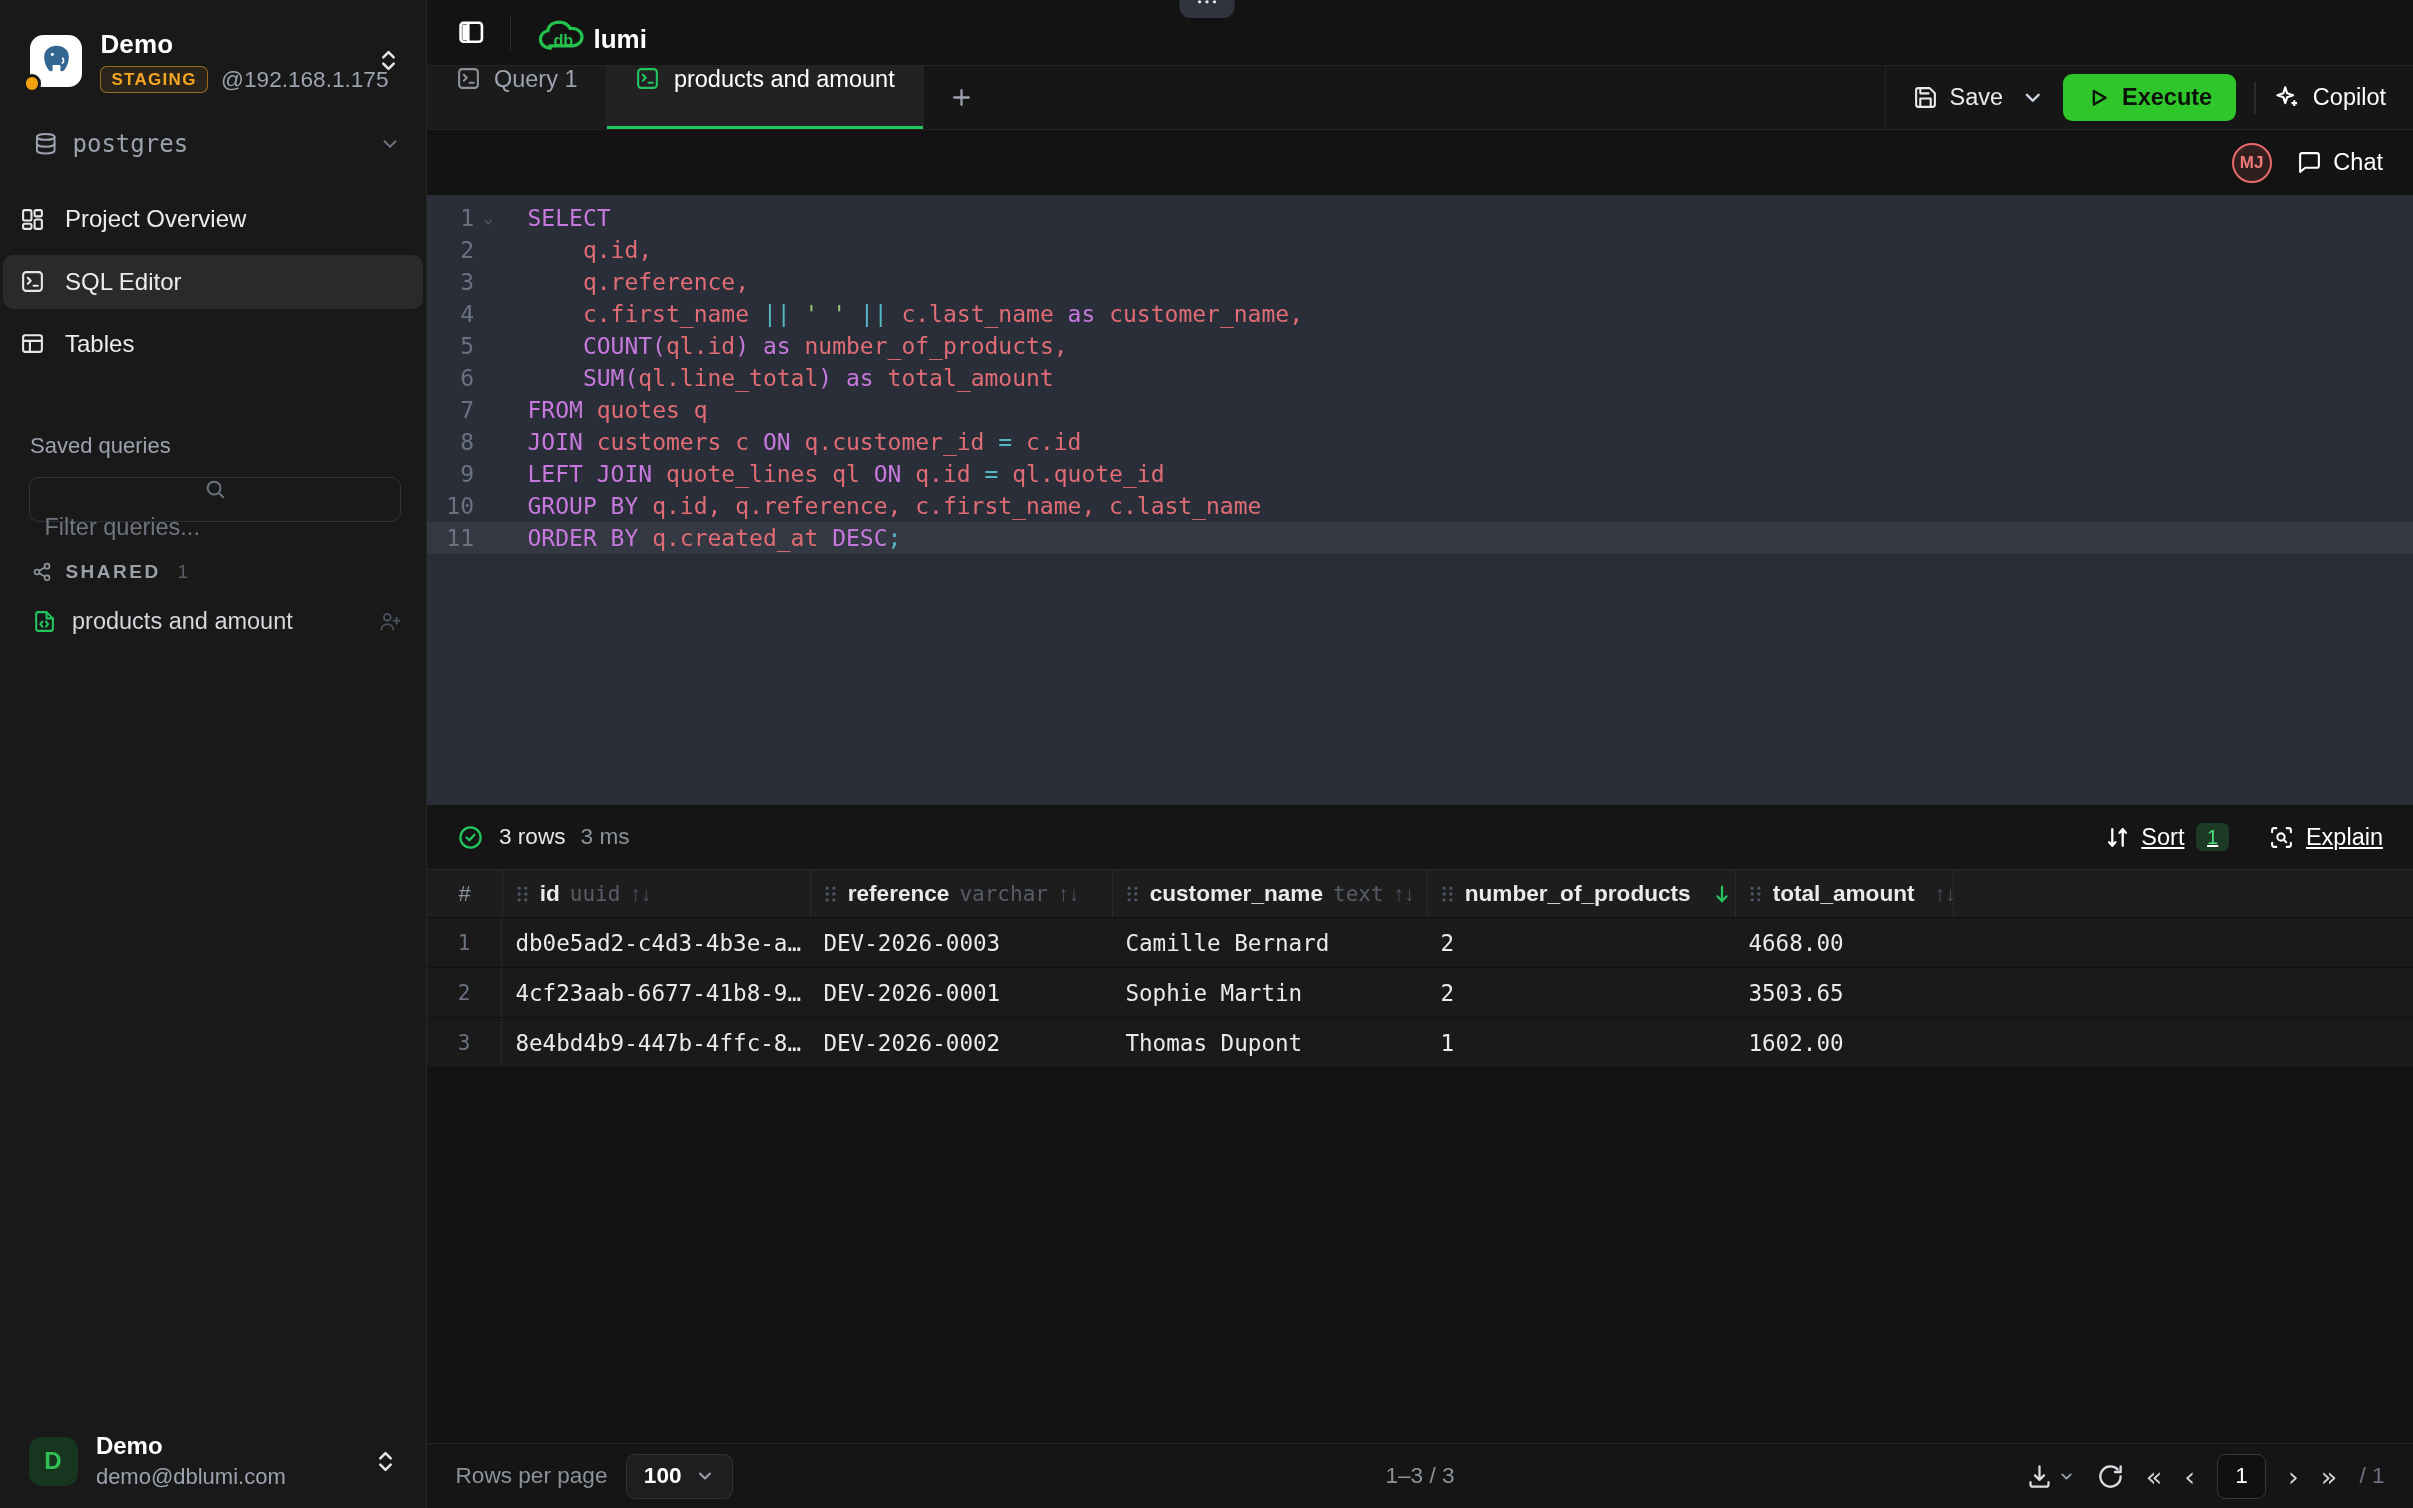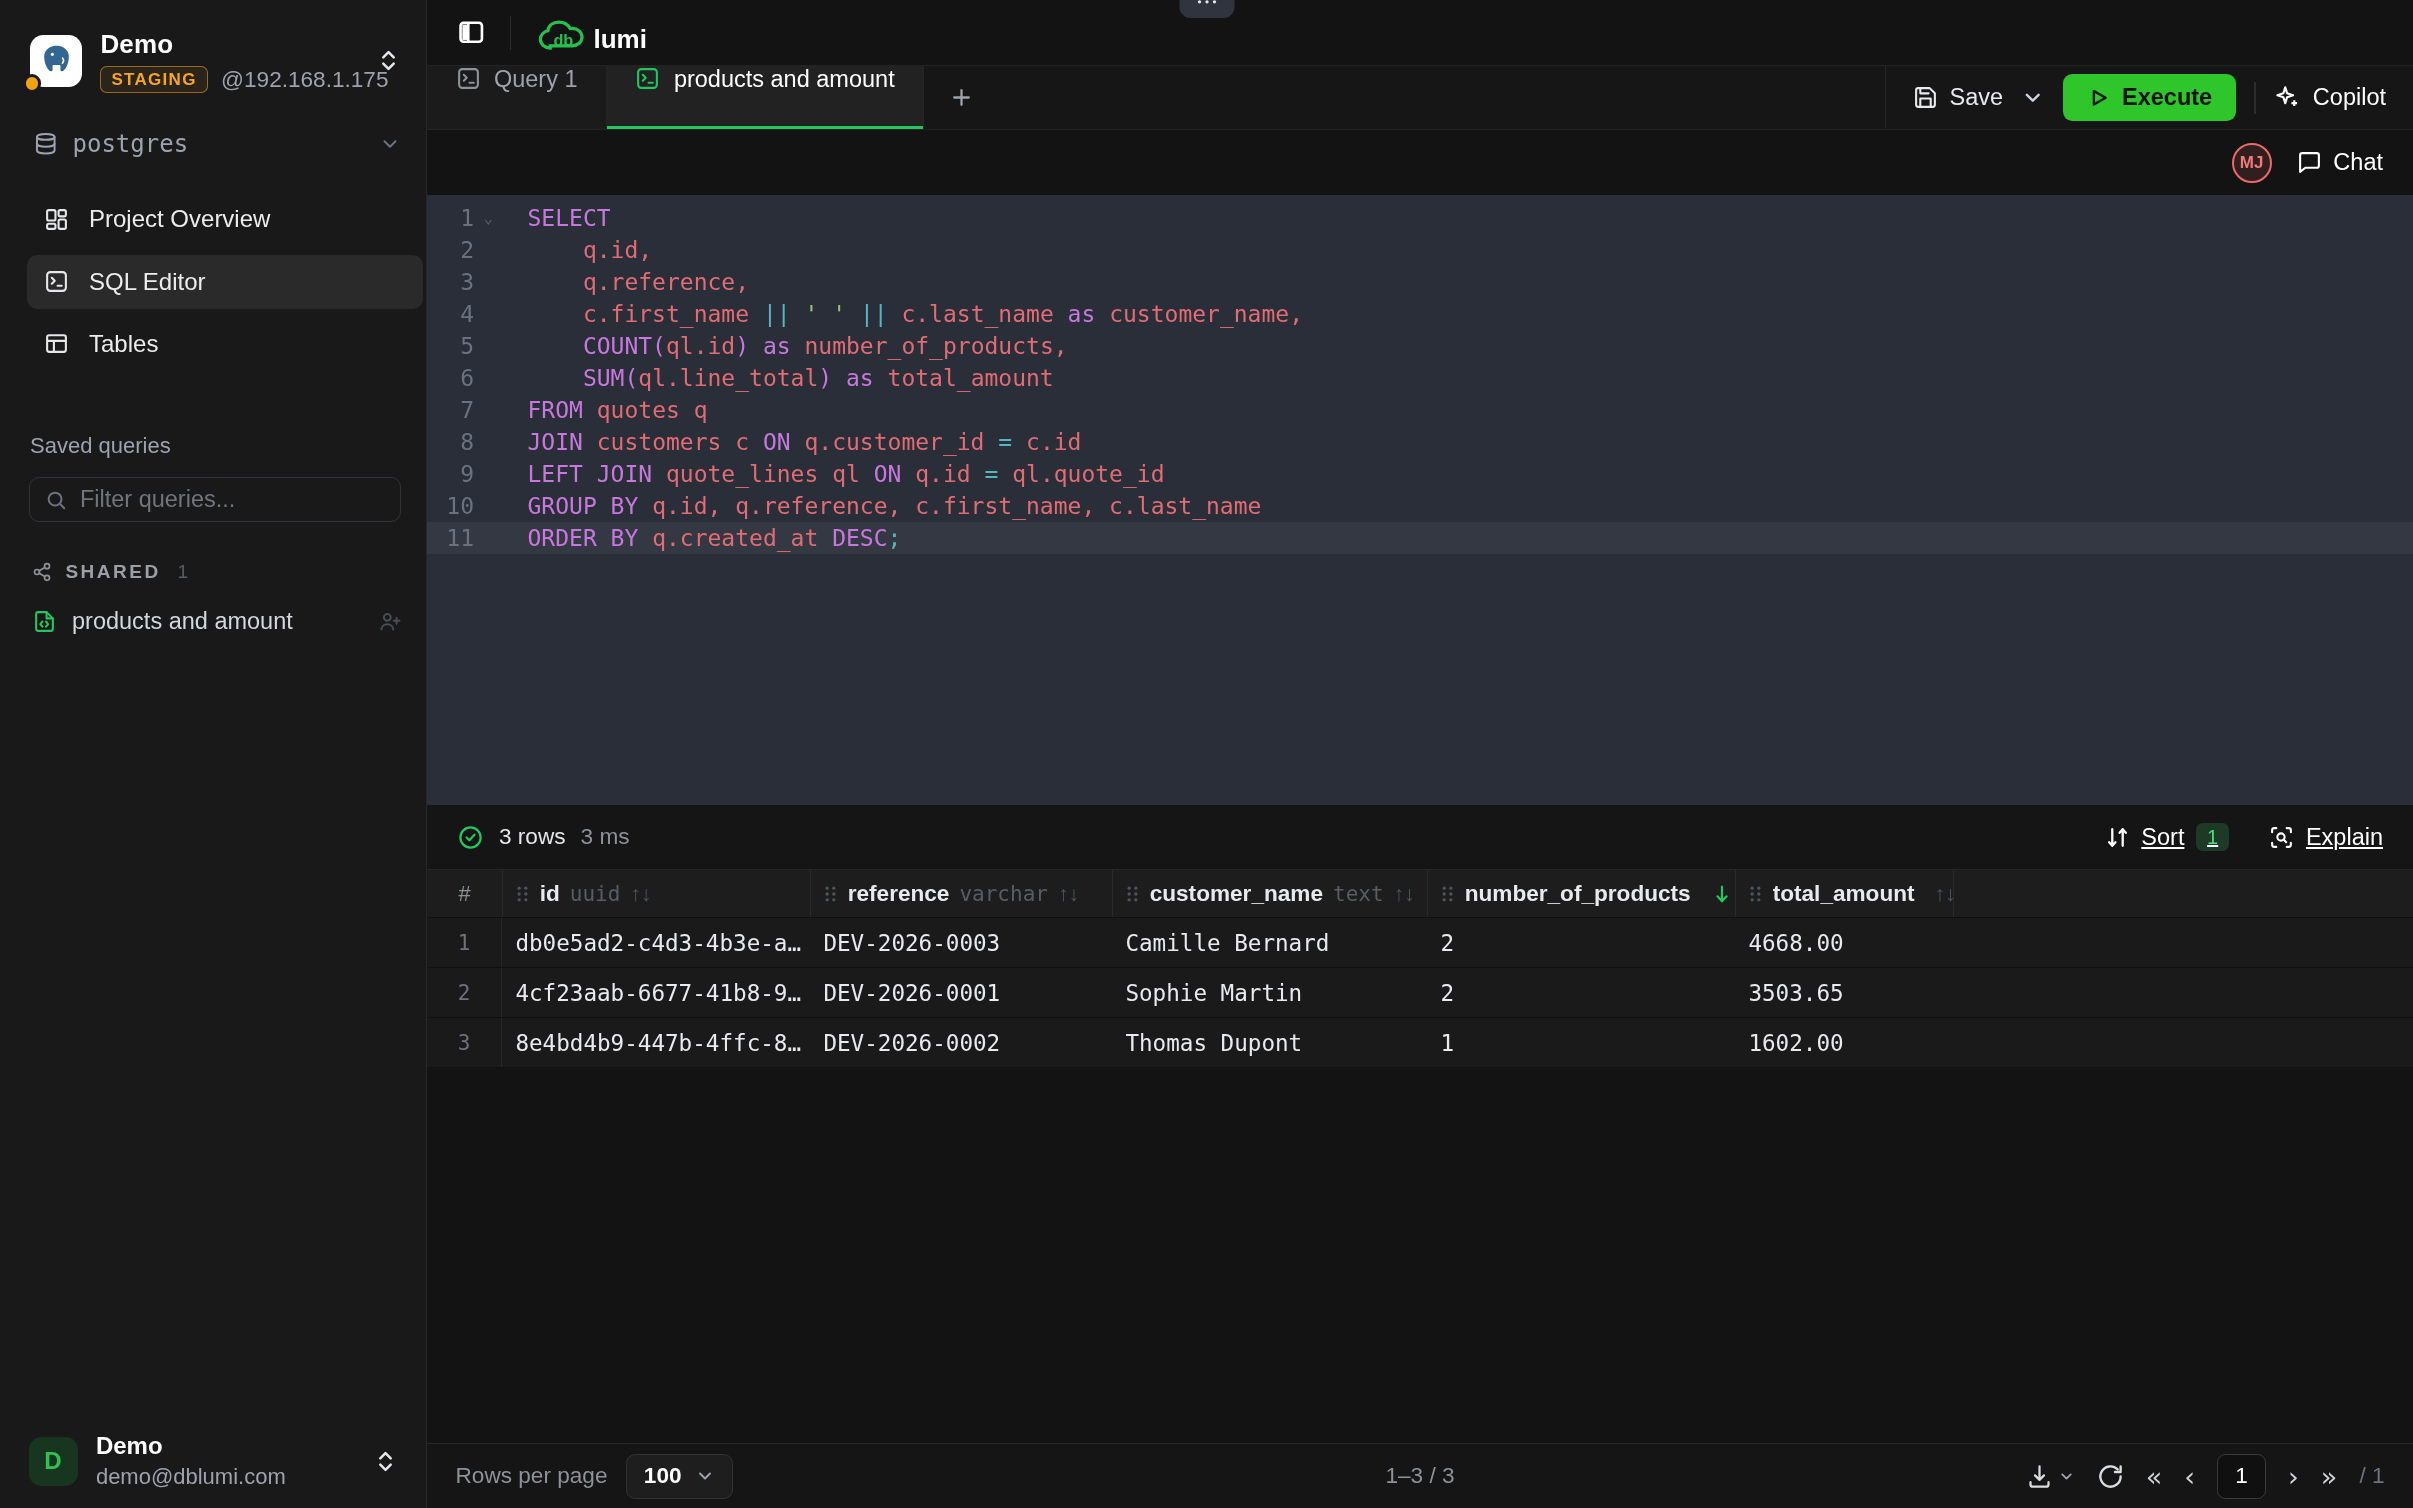--- a/index.html
+++ b/index.html
@@ -18,28 +18,28 @@
   .proj-meta { flex:1; min-width:0; }
   .proj-name { font-size:26px; font-weight:700; color:#fff; letter-spacing:0.2px; }
   .proj-sub { display:flex; align-items:center; gap:13.4px; margin-top:6.7px; }
   .env-badge { font-size:17px; font-weight:800; letter-spacing:1.3px; color:#f5a623;
     border:1.7px solid rgba(245,166,35,.55); background:rgba(245,166,35,.08);
     padding:2.5px 10px; border-radius:6.7px; }
   .host { font-size:22.6px; color:#9ca3af; }
   .db-row { display:flex; align-items:center; gap:15px; padding:0 25px 0 34px; margin-top:37px;
     color:#9ca3af; cursor:pointer; }
   .db-row .dblabel { font-family:"DejaVu Sans Mono", monospace; font-size:24px; flex:1; }
-  .nav { display:flex; flex-direction:column; gap:8.4px; padding:0 3px; margin-top:34px;margin-left:24px; }
+  .nav { display:flex; flex-direction:column; gap:8.4px; padding:0 3px; margin-top:34px; }
   .nav-item { display:flex; align-items:center; gap:20px; height:54px; padding:0 17px;
     border-radius:10px; font-size:24px; color:#ececec; cursor:pointer; }
   .nav-item.active { background:#2a2a2a; }
   .nav-item .i { color:#e5e7eb; }
   .section-label { margin:62px 30px 0 30px; font-size:22px; color:#9ca3af; }
   .filter-box { display:flex; align-items:center; gap:13.4px; margin:18.4px 25px 0 28.5px;
-    height:45px; border:1.7px solid #30343a; border-radius:10px; padding:0 15px; color:#6b7280; }
+    height:45px; border:1.7px solid #30343a; border-radius:10px; padding:0 15px; color:#6b7280;flex-direction:column; }
   .filter-box input { background:transparent; border:none; outline:none; color:#cbd5e1;
     font-size:23.5px; width:100%; font-family:"Liberation Sans", sans-serif; }
   .filter-box input::placeholder { color:#6f757e; }
   .shared-row { display:flex; align-items:center; gap:13.4px; margin:39px 30px 0 32px; color:#8b929b; }
   .shared-label { font-size:19px; letter-spacing:2.5px; font-weight:600; color:#9aa0a8; }
   .shared-count { font-size:19px; color:#565c64; margin-left:3.4px; }
   .saved-item { display:flex; align-items:center; gap:15px; margin:25px 25px 0 32px;
     font-size:23.5px; color:#d4d7db; cursor:pointer; }
   .saved-item .grow { flex:1; }
   .saved-item .i.dim { color:#474e57; }

